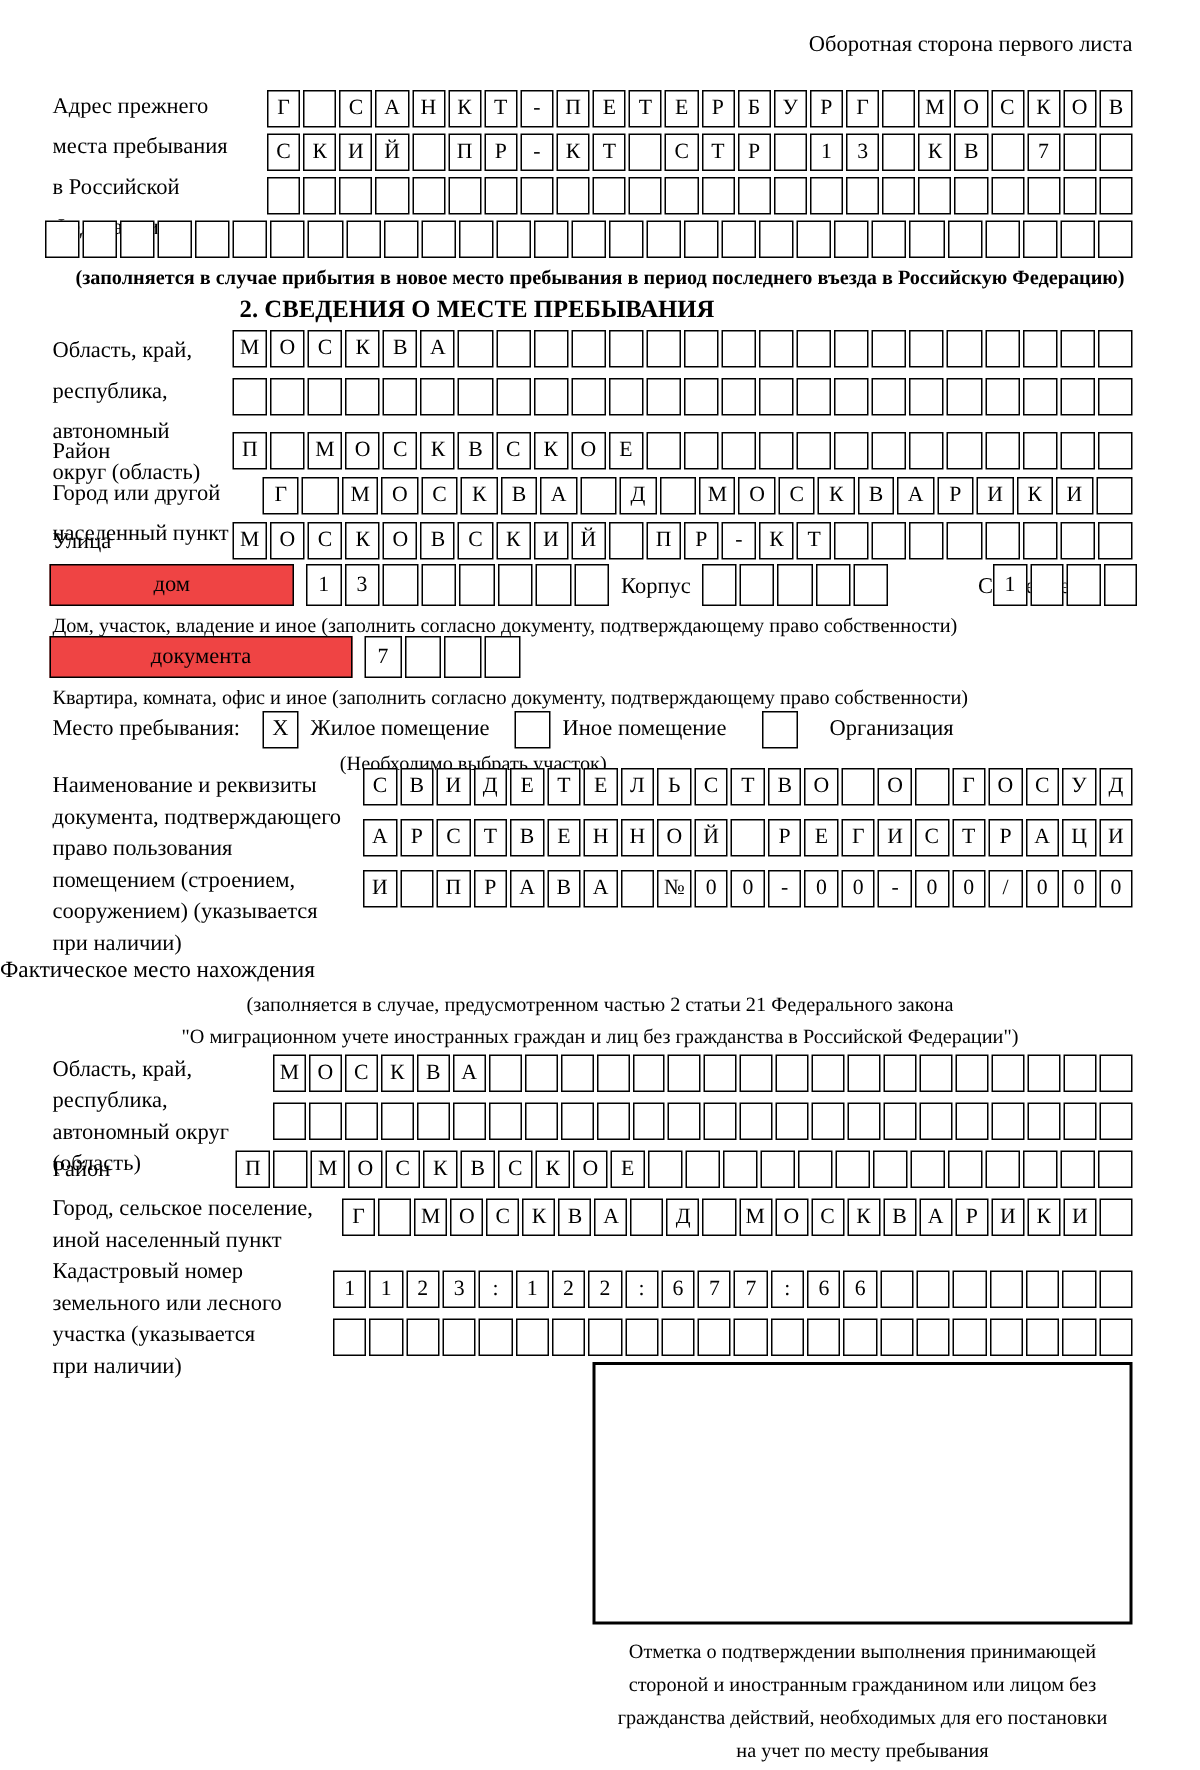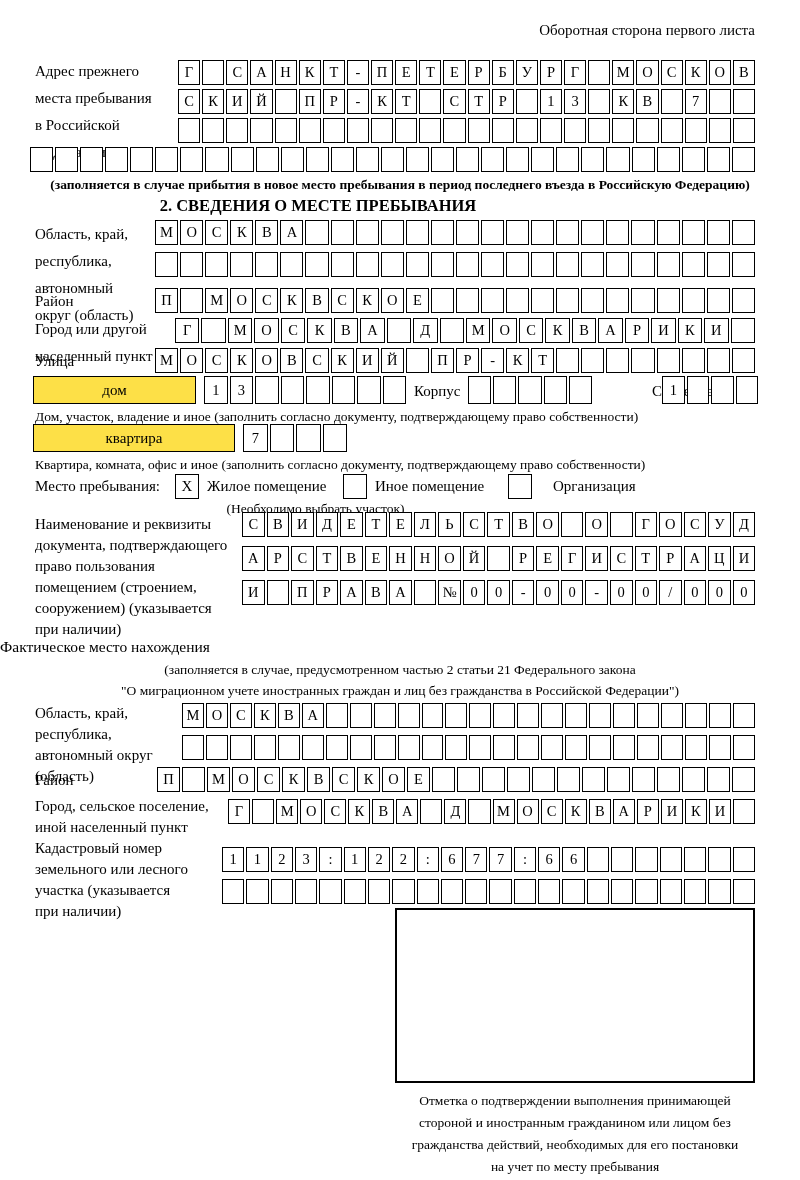--- a/index.html
+++ b/index.html
@@ -18,21 +18,21 @@
   .right{text-align:right;}
   .grid{display:flex;gap:2px;}
   .grid .cell{
     flex:1 1 0;height:25px;border:1.6px solid #000;box-sizing:border-box;
     display:flex;align-items:center;justify-content:center;
     font-size:14.5px;background:#fff;
   }
   .grid.tall .cell{height:28px;}
   .widebox{
     border:1.6px solid #000;box-sizing:border-box;height:28px;
-    display:flex;align-items:center;justify-content:center;font-size:15px;background:#fde047;
+    display:flex;align-items:center;justify-content:center;font-size:15px;background:#ef4444;
   }
   .cb{
     display:inline-block;width:24px;height:25px;border:1.6px solid #000;box-sizing:border-box;
     text-align:center;font-size:15px;line-height:22px;background:#fff;vertical-align:middle;
   }
   .stampbox{border:2px solid #000;box-sizing:border-box;background:#fff;}
   .note{font-size:13.5px;line-height:22px;text-align:center;white-space:pre-line;}
 </style>
 </head>
 <body>
@@ -317,21 +317,21 @@
   </div>
 <div class="abs label" style="left:604px;top:381px;width:62px;margin-left:48px;">Строение</div>
 <div class="abs grid tall" style="left:662px;top:376px;width:96px;">
     <span class="cell">1</span>
     <span class="cell"></span>
     <span class="cell"></span>
     <span class="cell"></span>
   </div>
 <div class="abs caption" style="left:35px;top:408px;width:730px;">Дом, участок, владение и иное (заполнить согласно документу, подтверждающему право собственности)</div>
 
-<div class="abs widebox" style="left:33px;top:424px;width:202px;">квартира</div>
+<div class="abs widebox" style="left:33px;top:424px;width:202px;">документа</div>
 <div class="abs grid tall" style="left:243px;top:424px;width:104px;">
     <span class="cell">7</span>
     <span class="cell"></span>
     <span class="cell"></span>
     <span class="cell"></span>
   </div>
 <div class="abs caption" style="left:35px;top:456px;width:730px;">Квартира, комната, офис и иное (заполнить согласно документу, подтверждающему право собственности)</div>
 
 <div class="abs label" style="left:35px;top:476px;width:145px;">Место пребывания:</div>
 <span class="abs cb" style="left:175px;top:474px;">X</span>

